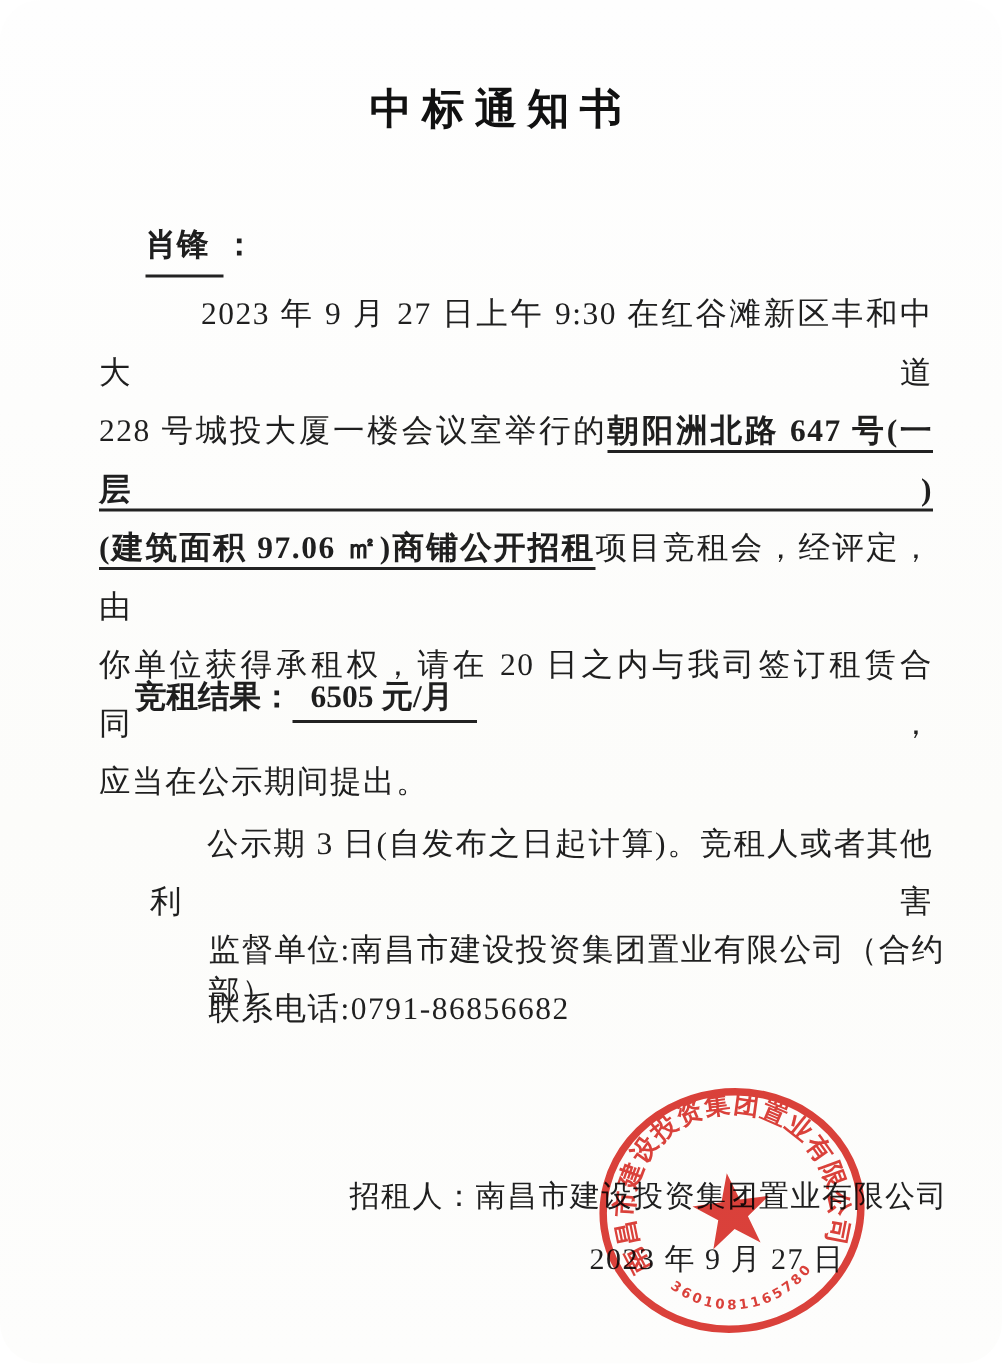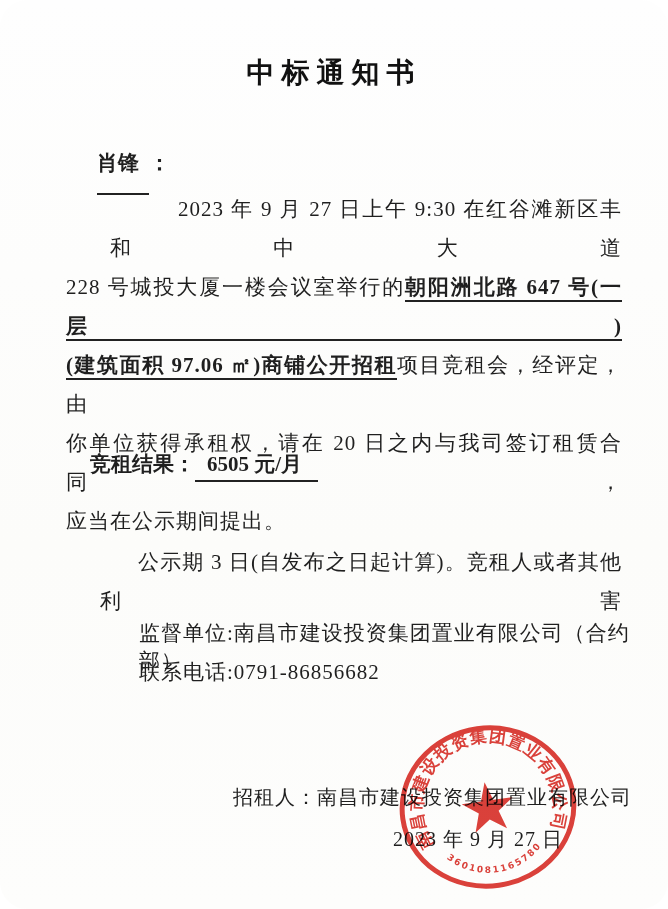--- a/index.html
+++ b/index.html
@@ -22,31 +22,31 @@
     text-align:center;
     font-size:28px;font-weight:bold;letter-spacing:7px;
     color:#111;
   }
   .salutation{
     position:absolute;top:149px;left:97px;
     font-size:21px;font-weight:bold;
   }
   .salutation .name{
     border-bottom:2px solid #222;
-    padding-right:10px;padding-bottom:16px;
+    padding-right:10px;padding-bottom:6px;
     display:inline-block;
   }
   .body-block{
     position:absolute;top:190px;left:66px;width:556px;
     font-size:21px;line-height:39px;
     letter-spacing:1px;
   }
   .jline{ text-align:justify; text-align-last:justify; }
   .lline{ text-align:left; }
-  .indent1{ text-indent:68px;margin-left:44px; }
+  .indent1{ text-indent:68px; }
   .emph{
     font-weight:bold;
     border-bottom:2px solid #222;
     padding-bottom:1px;
   }
   .result-line{
     position:absolute;top:450px;left:90px;
     font-size:21px;font-weight:bold;
   }
   .result-line .value{

